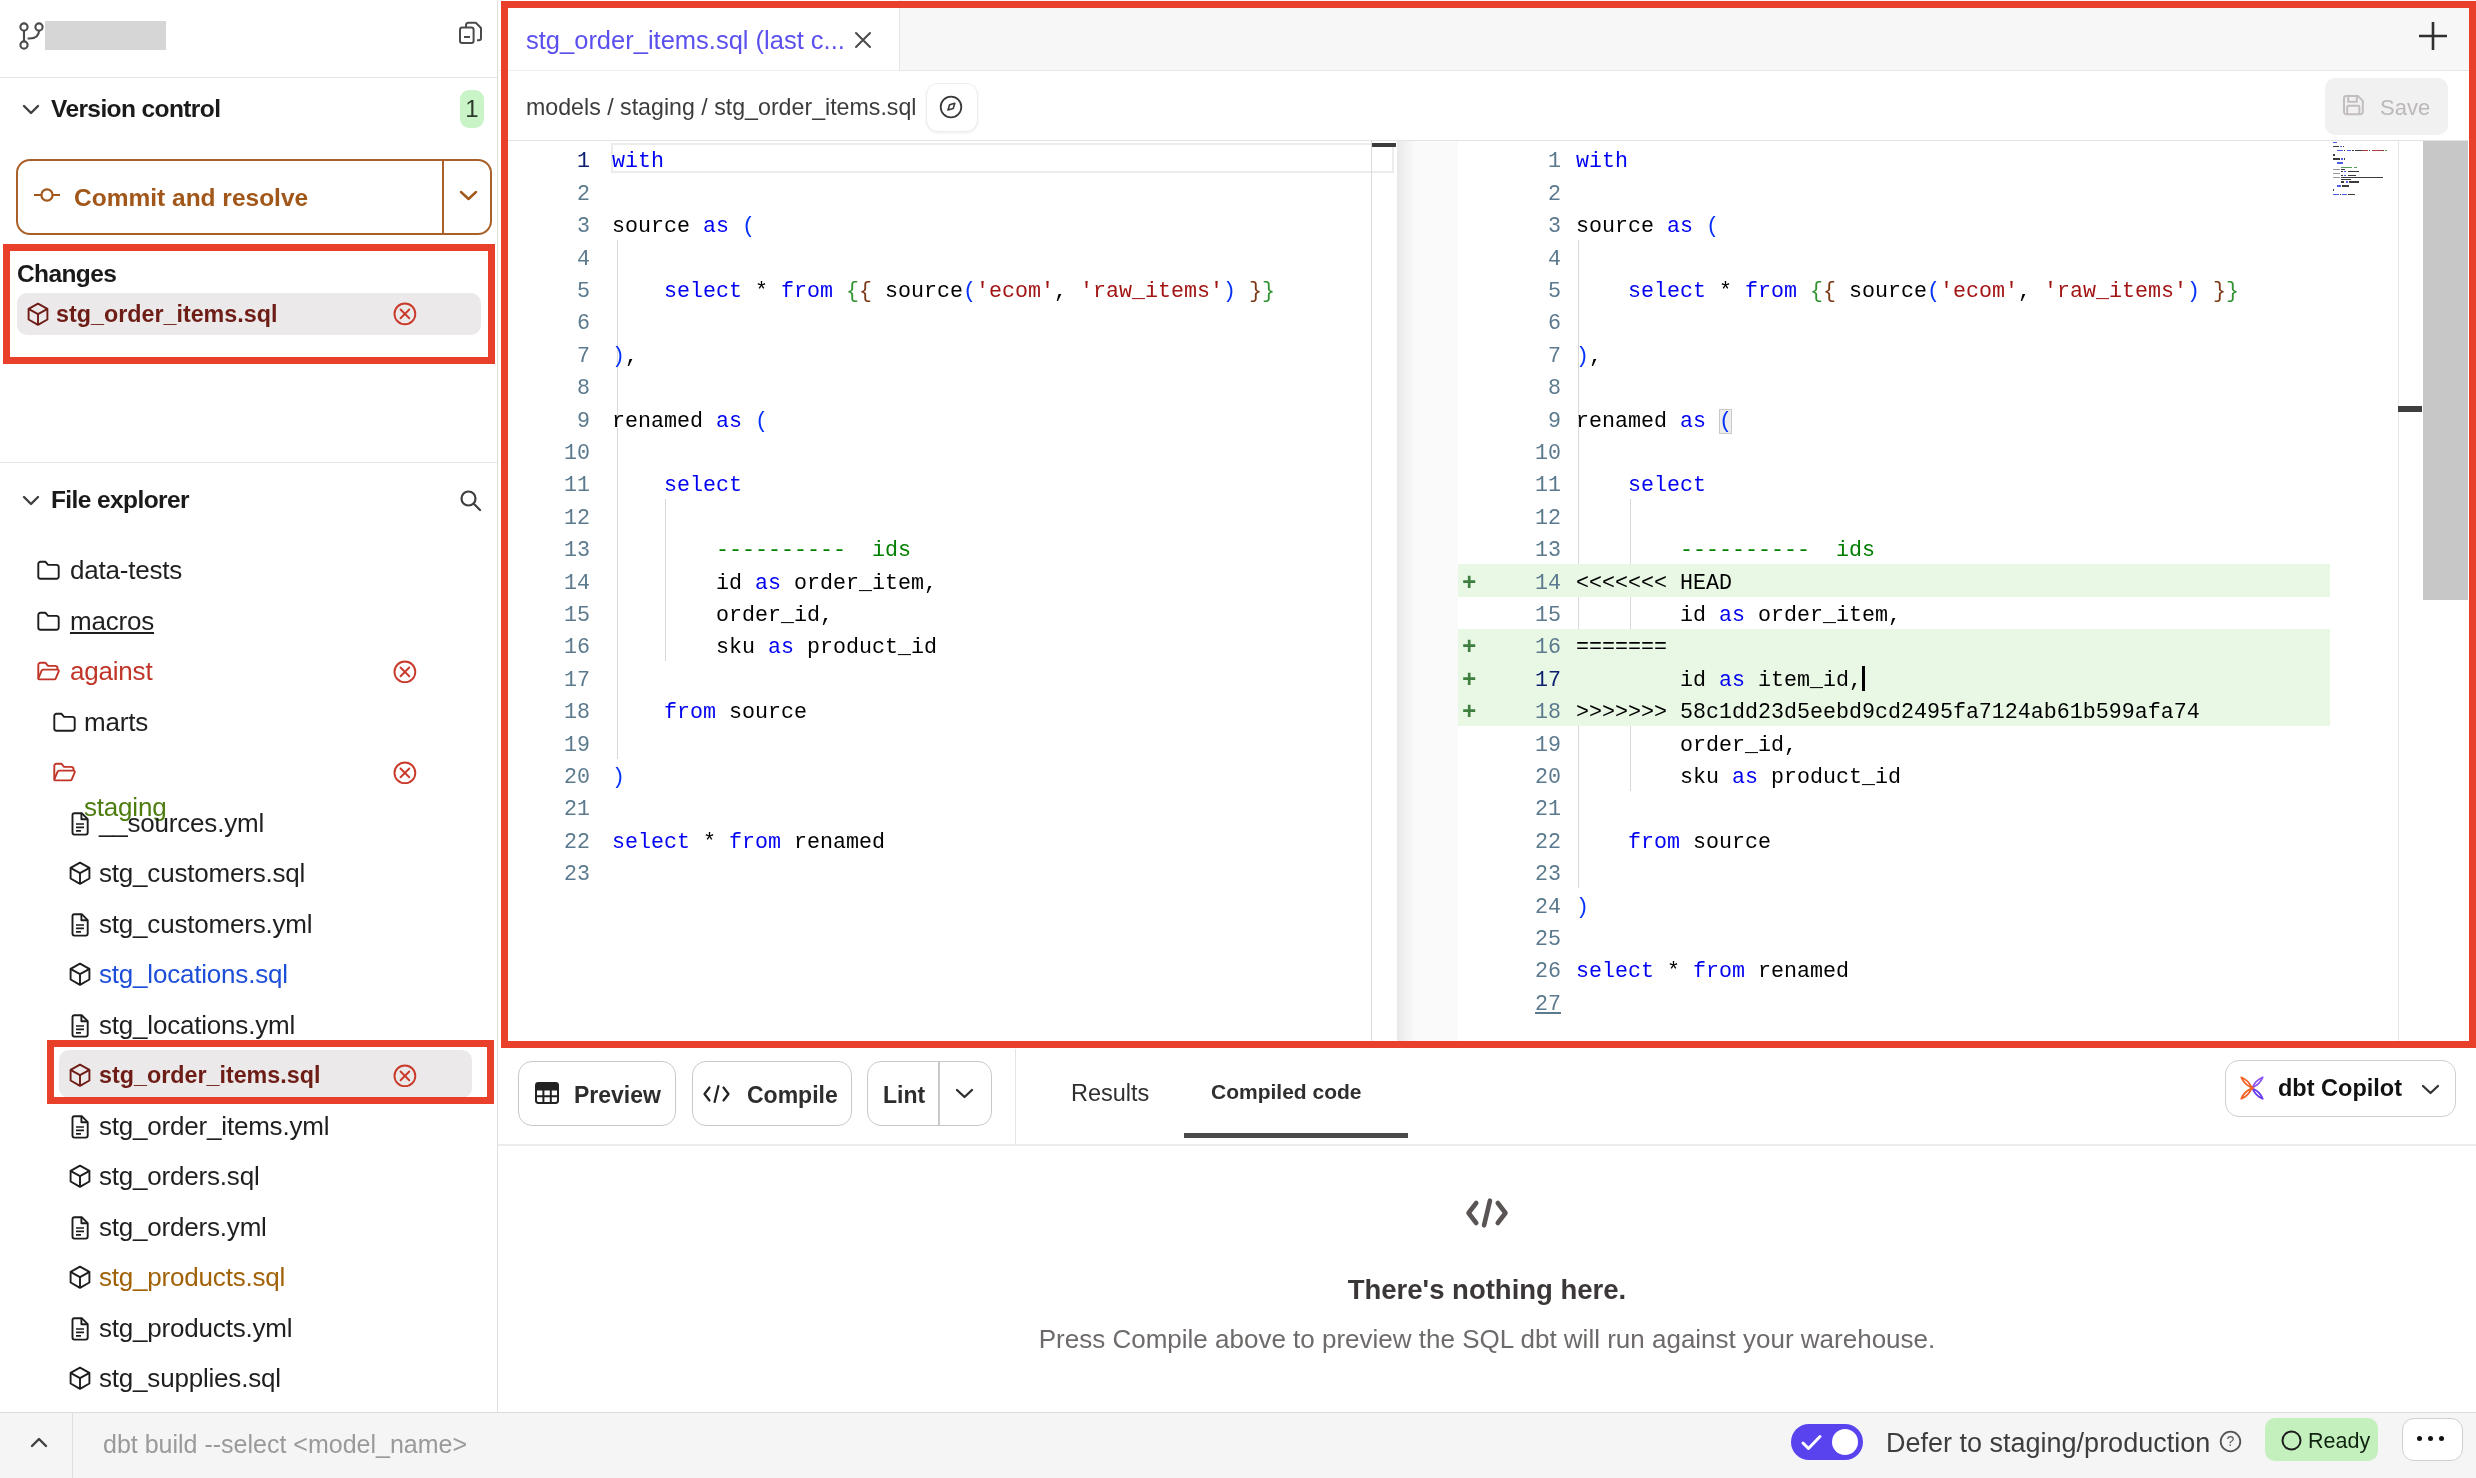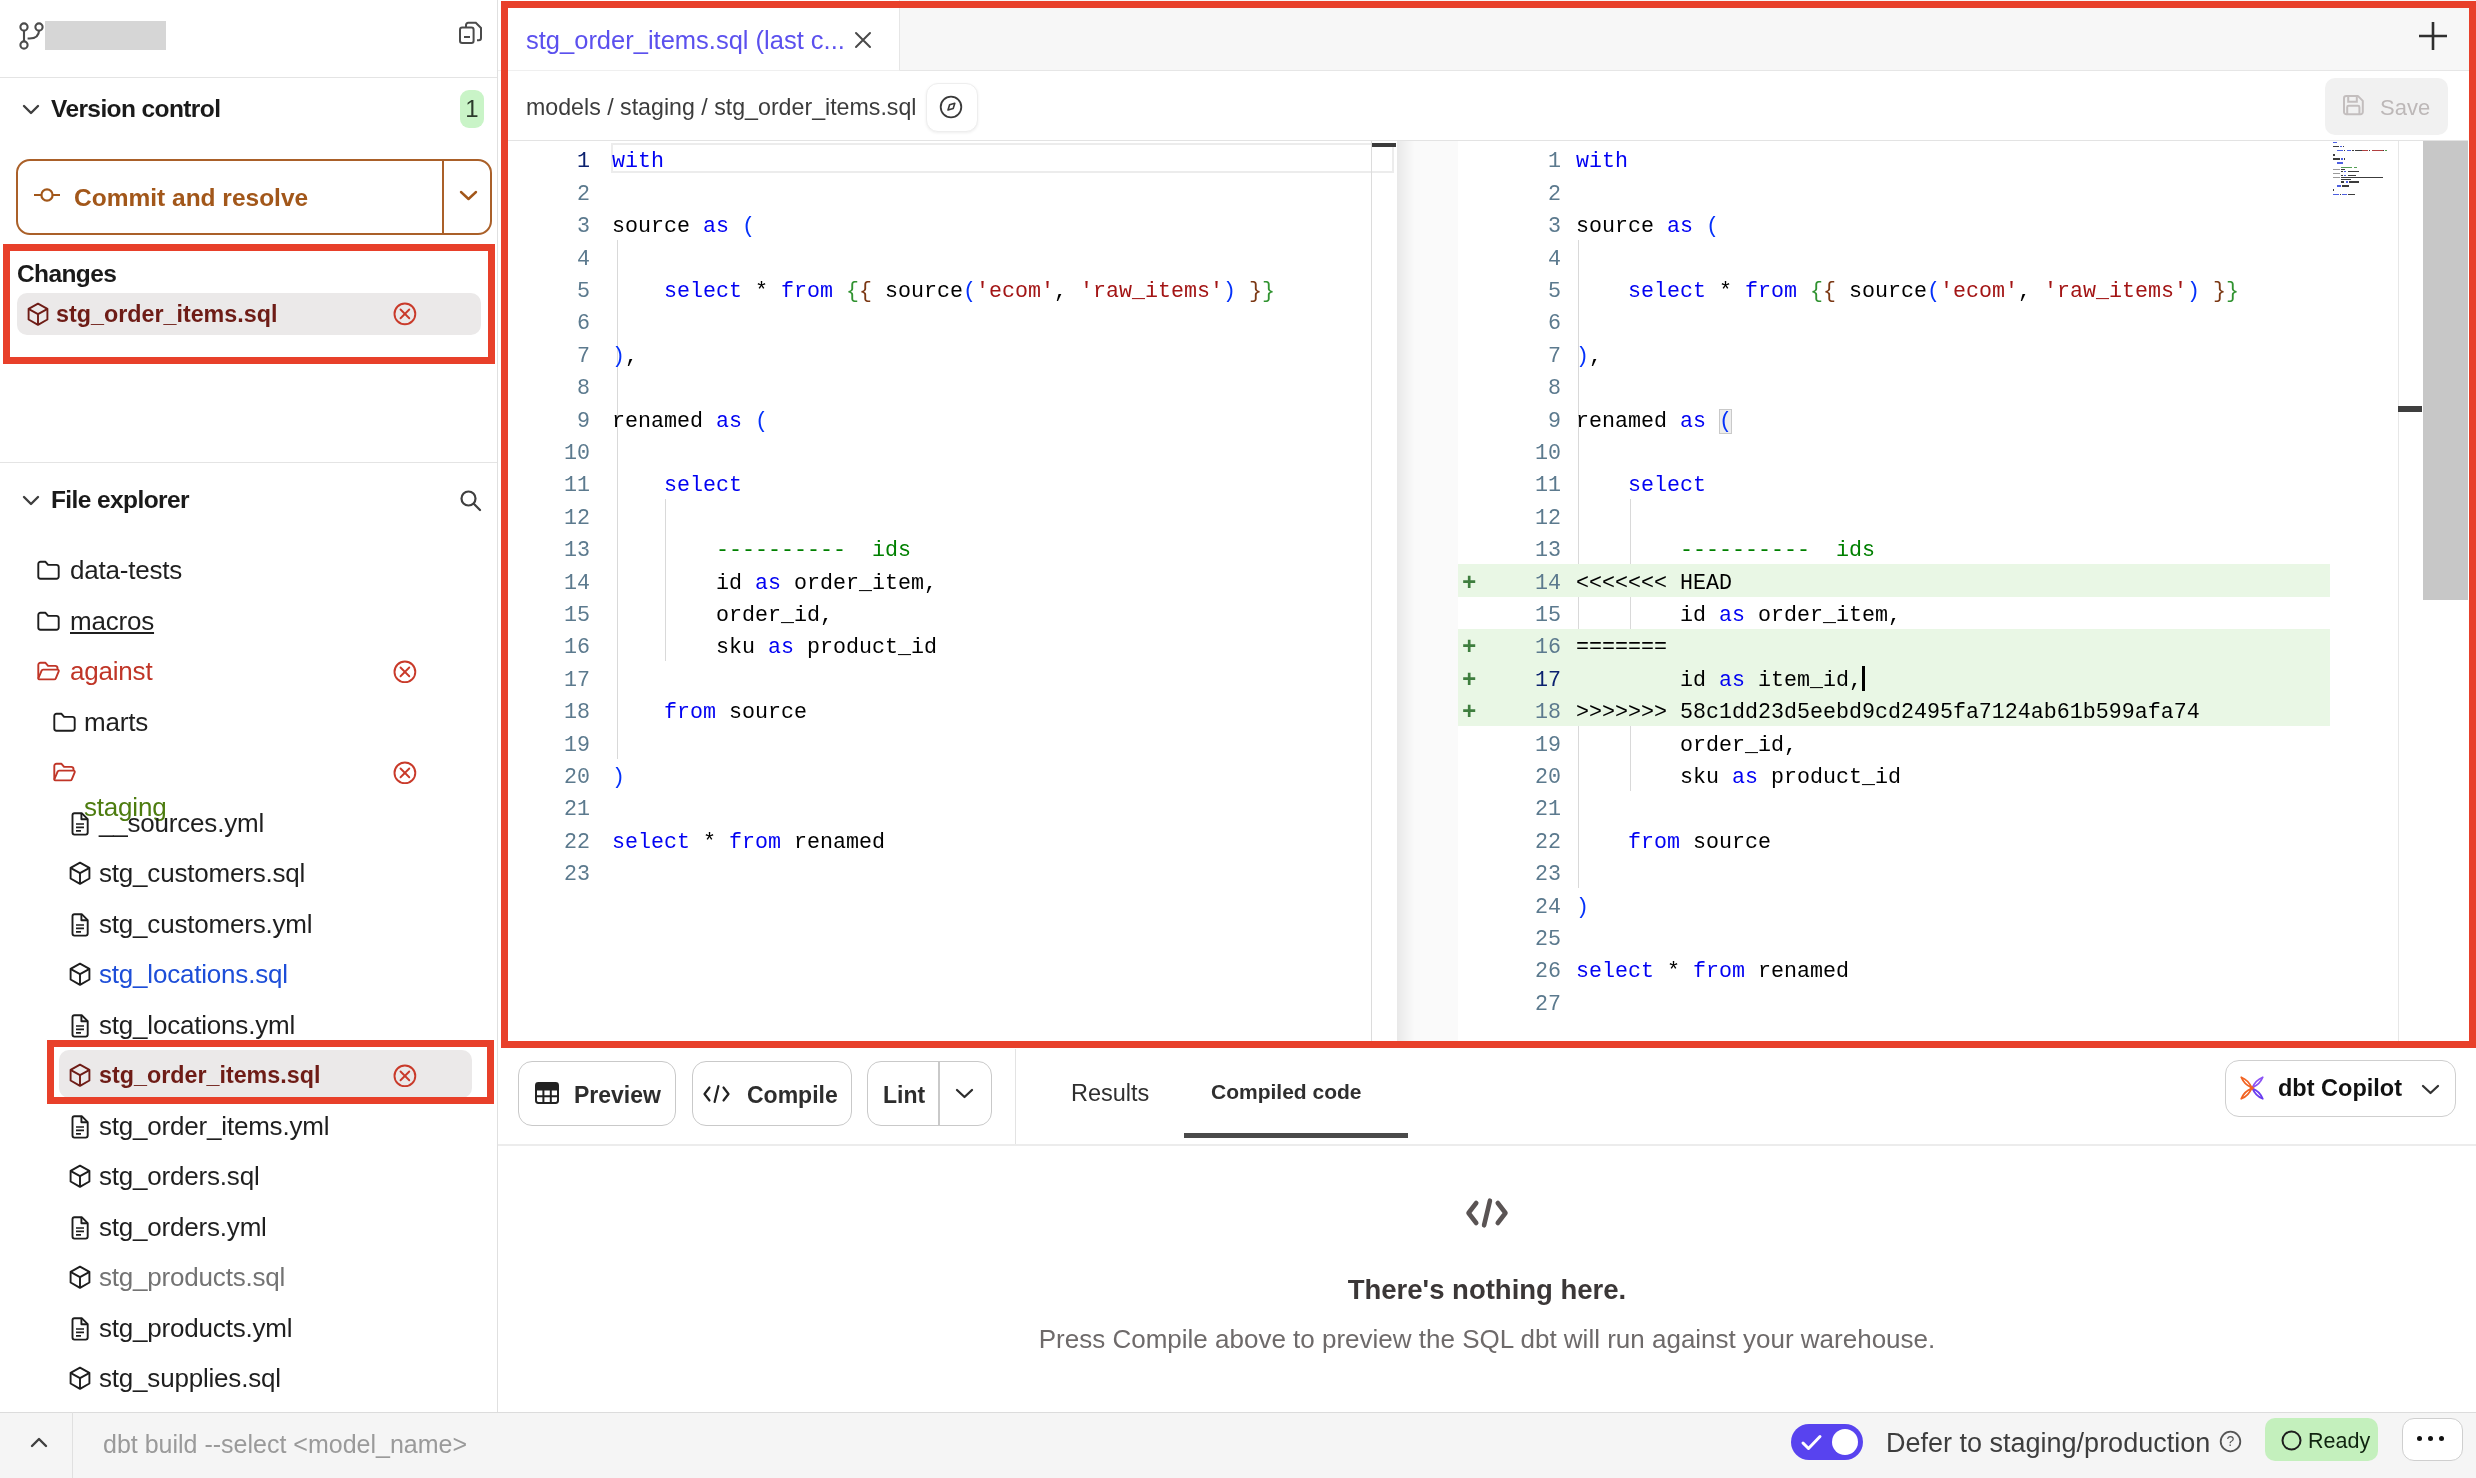--- a/index.html
+++ b/index.html
@@ -149,21 +149,21 @@
 <svg style="position:absolute;left:68px;top:1214.5px;" width="25" height="26" viewBox="0 0 25 26" fill="none">
     <path d="M4.5 4.2 a2 2 0 0 1 2-2 h7.2 l6 6 v13.4 a2 2 0 0 1 -2 2 h-11.2 a2 2 0 0 1 -2-2 Z" stroke="#1d1d1d" stroke-width="1.9" stroke-linejoin="round"></path>
     <path d="M13.4 2.6 v5.6 h5.8" stroke="#1d1d1d" stroke-width="1.9" stroke-linejoin="round"></path>
     <path d="M8 13 h8 M8 16.4 h8 M8 19.8 h5" stroke="#1d1d1d" stroke-width="1.7"></path>
   </svg>
 <div style="position:absolute;left:99px;top:1211.5px;font-size:26px;font-weight:400;letter-spacing:-0.2px;color:#1f1f1f;line-height:31px;">stg_orders.yml</div>
 <svg style="position:absolute;left:68px;top:1265.0px;" width="24" height="25" viewBox="0 0 24 25" fill="none">
     <path d="M12 1.6 L21.4 6.9 V17.5 L12 22.8 L2.6 17.5 V6.9 Z" stroke="#1d1d1d" stroke-width="1.9" stroke-linejoin="round"></path>
     <path d="M2.9 7.2 L12 12.2 L21.1 7.2 M12 12.2 V22.4" stroke="#1d1d1d" stroke-width="1.9" stroke-linejoin="round"></path>
   </svg>
-<div style="position:absolute;left:99px;top:1262.0px;font-size:26px;font-weight:400;letter-spacing:-0.2px;color:#737373;line-height:31px;text-align:center;">stg_products.sql</div>
+<div style="position:absolute;left:99px;top:1262.0px;font-size:26px;font-weight:400;letter-spacing:-0.2px;color:#a16207;line-height:31px;text-align:center;">stg_products.sql</div>
 <svg style="position:absolute;left:68px;top:1315.5px;" width="25" height="26" viewBox="0 0 25 26" fill="none">
     <path d="M4.5 4.2 a2 2 0 0 1 2-2 h7.2 l6 6 v13.4 a2 2 0 0 1 -2 2 h-11.2 a2 2 0 0 1 -2-2 Z" stroke="#1d1d1d" stroke-width="1.9" stroke-linejoin="round"></path>
     <path d="M13.4 2.6 v5.6 h5.8" stroke="#1d1d1d" stroke-width="1.9" stroke-linejoin="round"></path>
     <path d="M8 13 h8 M8 16.4 h8 M8 19.8 h5" stroke="#1d1d1d" stroke-width="1.7"></path>
   </svg>
 <div style="position:absolute;left:99px;top:1312.5px;font-size:26px;font-weight:400;letter-spacing:-0.2px;color:#1f1f1f;line-height:31px;">stg_products.yml</div>
 <svg style="position:absolute;left:68px;top:1366.0px;" width="24" height="25" viewBox="0 0 24 25" fill="none">
     <path d="M12 1.6 L21.4 6.9 V17.5 L12 22.8 L2.6 17.5 V6.9 Z" stroke="#1d1d1d" stroke-width="1.9" stroke-linejoin="round"></path>
     <path d="M2.9 7.2 L12 12.2 L21.1 7.2 M12 12.2 V22.4" stroke="#1d1d1d" stroke-width="1.9" stroke-linejoin="round"></path>
   </svg>
@@ -285,21 +285,21 @@
 <div style="position:absolute;left:1480px;top:664.8px;width:81px;height:32.4px;line-height:32.4px;text-align:right;color:#0b216f;">17</div>
 <div style="position:absolute;left:1480px;top:697.2px;width:81px;height:32.4px;line-height:32.4px;text-align:right;color:#5c7a8e;">18</div>
 <div style="position:absolute;left:1480px;top:729.6px;width:81px;height:32.4px;line-height:32.4px;text-align:right;color:#5c7a8e;">19</div>
 <div style="position:absolute;left:1480px;top:762.0px;width:81px;height:32.4px;line-height:32.4px;text-align:right;color:#5c7a8e;">20</div>
 <div style="position:absolute;left:1480px;top:794.4px;width:81px;height:32.4px;line-height:32.4px;text-align:right;color:#5c7a8e;">21</div>
 <div style="position:absolute;left:1480px;top:826.8px;width:81px;height:32.4px;line-height:32.4px;text-align:right;color:#5c7a8e;">22</div>
 <div style="position:absolute;left:1480px;top:859.2px;width:81px;height:32.4px;line-height:32.4px;text-align:right;color:#5c7a8e;">23</div>
 <div style="position:absolute;left:1480px;top:891.6px;width:81px;height:32.4px;line-height:32.4px;text-align:right;color:#5c7a8e;">24</div>
 <div style="position:absolute;left:1480px;top:924.0px;width:81px;height:32.4px;line-height:32.4px;text-align:right;color:#5c7a8e;">25</div>
 <div style="position:absolute;left:1480px;top:956.4px;width:81px;height:32.4px;line-height:32.4px;text-align:right;color:#5c7a8e;">26</div>
-<div style="position:absolute;left:1480px;top:988.8px;width:81px;height:32.4px;line-height:32.4px;text-align:right;color:#5c7a8e;">27</div>
+<div style="position:absolute;left:1480px;top:988.8px;width:81px;height:32.4px;line-height:32.4px;text-align:right;color:#5c7a8e;text-decoration:underline;">27</div>
 <div style="position:absolute;left:1578px;top:240.2px;width:1px;height:324.0px;background:#d9d9d9;"></div>
     <div style="position:absolute;left:1578px;top:596.6px;width:1px;height:32.4px;background:#d9d9d9;"></div>
     <div style="position:absolute;left:1578px;top:726.2px;width:1px;height:162.0px;background:#d9d9d9;"></div>
     <div style="position:absolute;left:1630px;top:499.4px;width:1px;height:64.8px;background:#d9d9d9;"></div>
     <div style="position:absolute;left:1630px;top:596.6px;width:1px;height:32.4px;background:#d9d9d9;"></div>
     <div style="position:absolute;left:1630px;top:726.2px;width:1px;height:64.8px;background:#d9d9d9;"></div>
 <div style="position:absolute;left:1576px;top:146.4px;height:32.4px;line-height:32.4px;white-space:pre;"><span class="k">with</span></div>
 <div style="position:absolute;left:1576px;top:178.8px;height:32.4px;line-height:32.4px;white-space:pre;"></div>
 <div style="position:absolute;left:1576px;top:211.2px;height:32.4px;line-height:32.4px;white-space:pre;">source <span class="k">as</span> <span class="b1">(</span></div>
 <div style="position:absolute;left:1576px;top:243.6px;height:32.4px;line-height:32.4px;white-space:pre;"></div>

